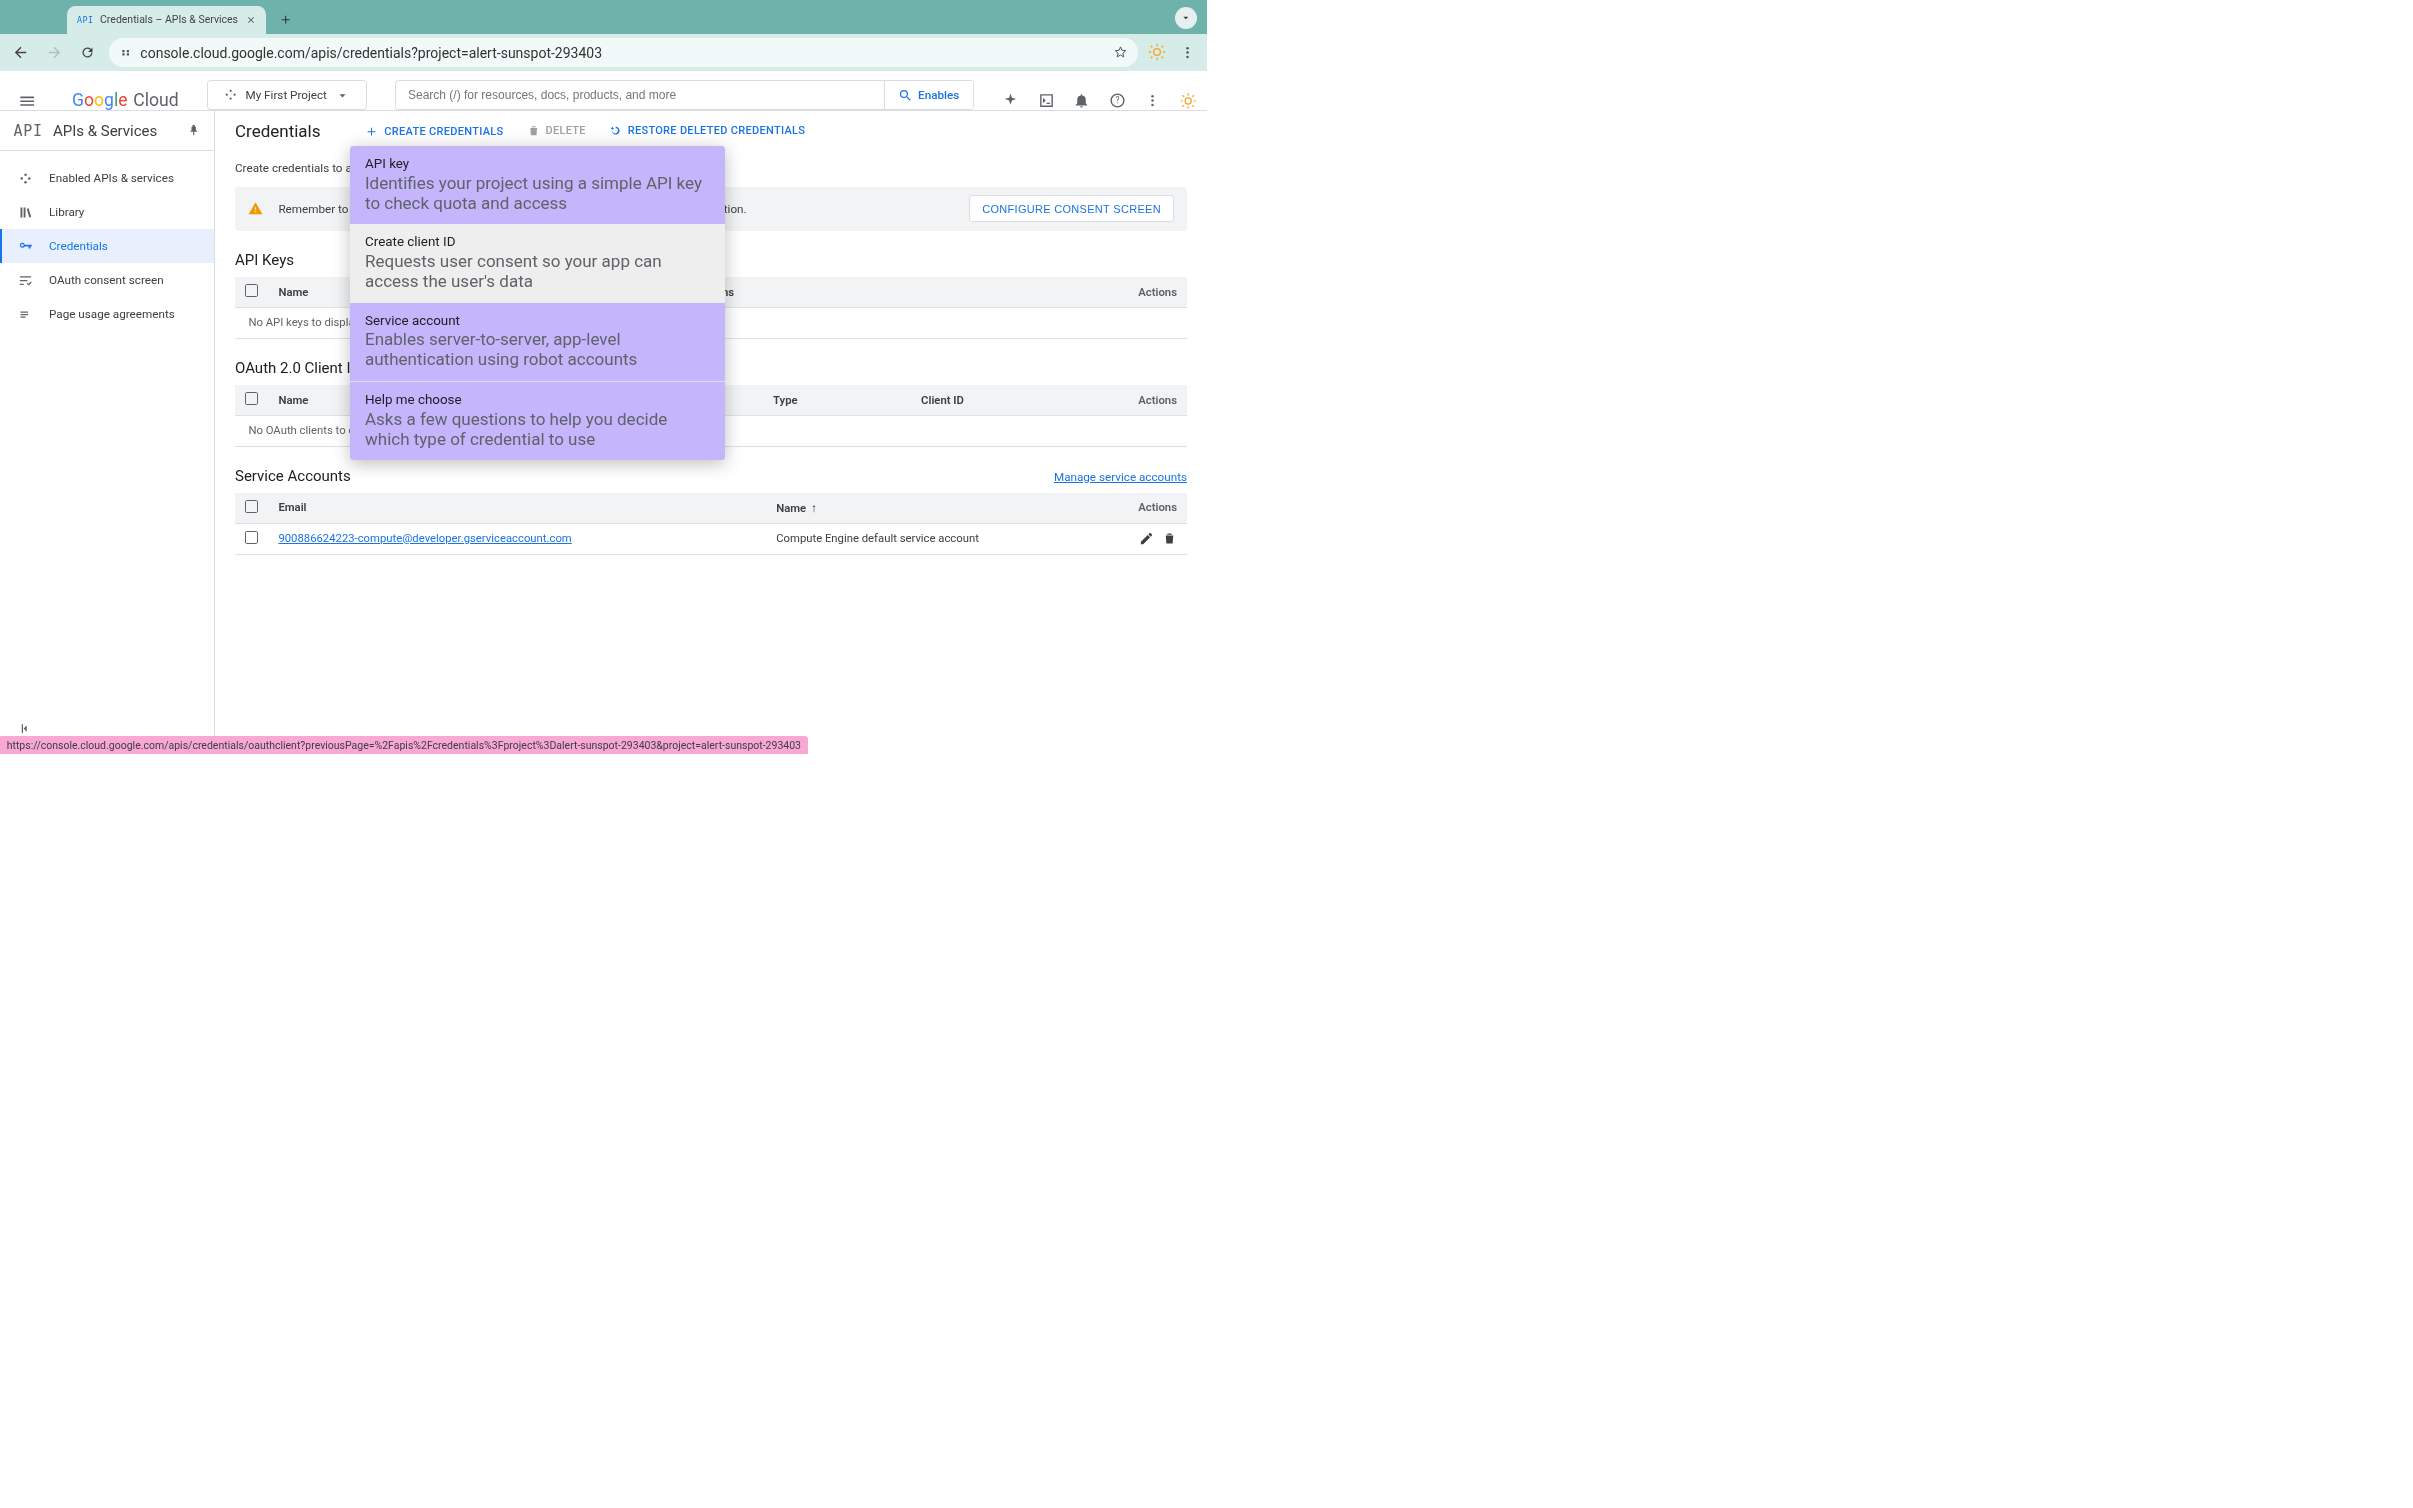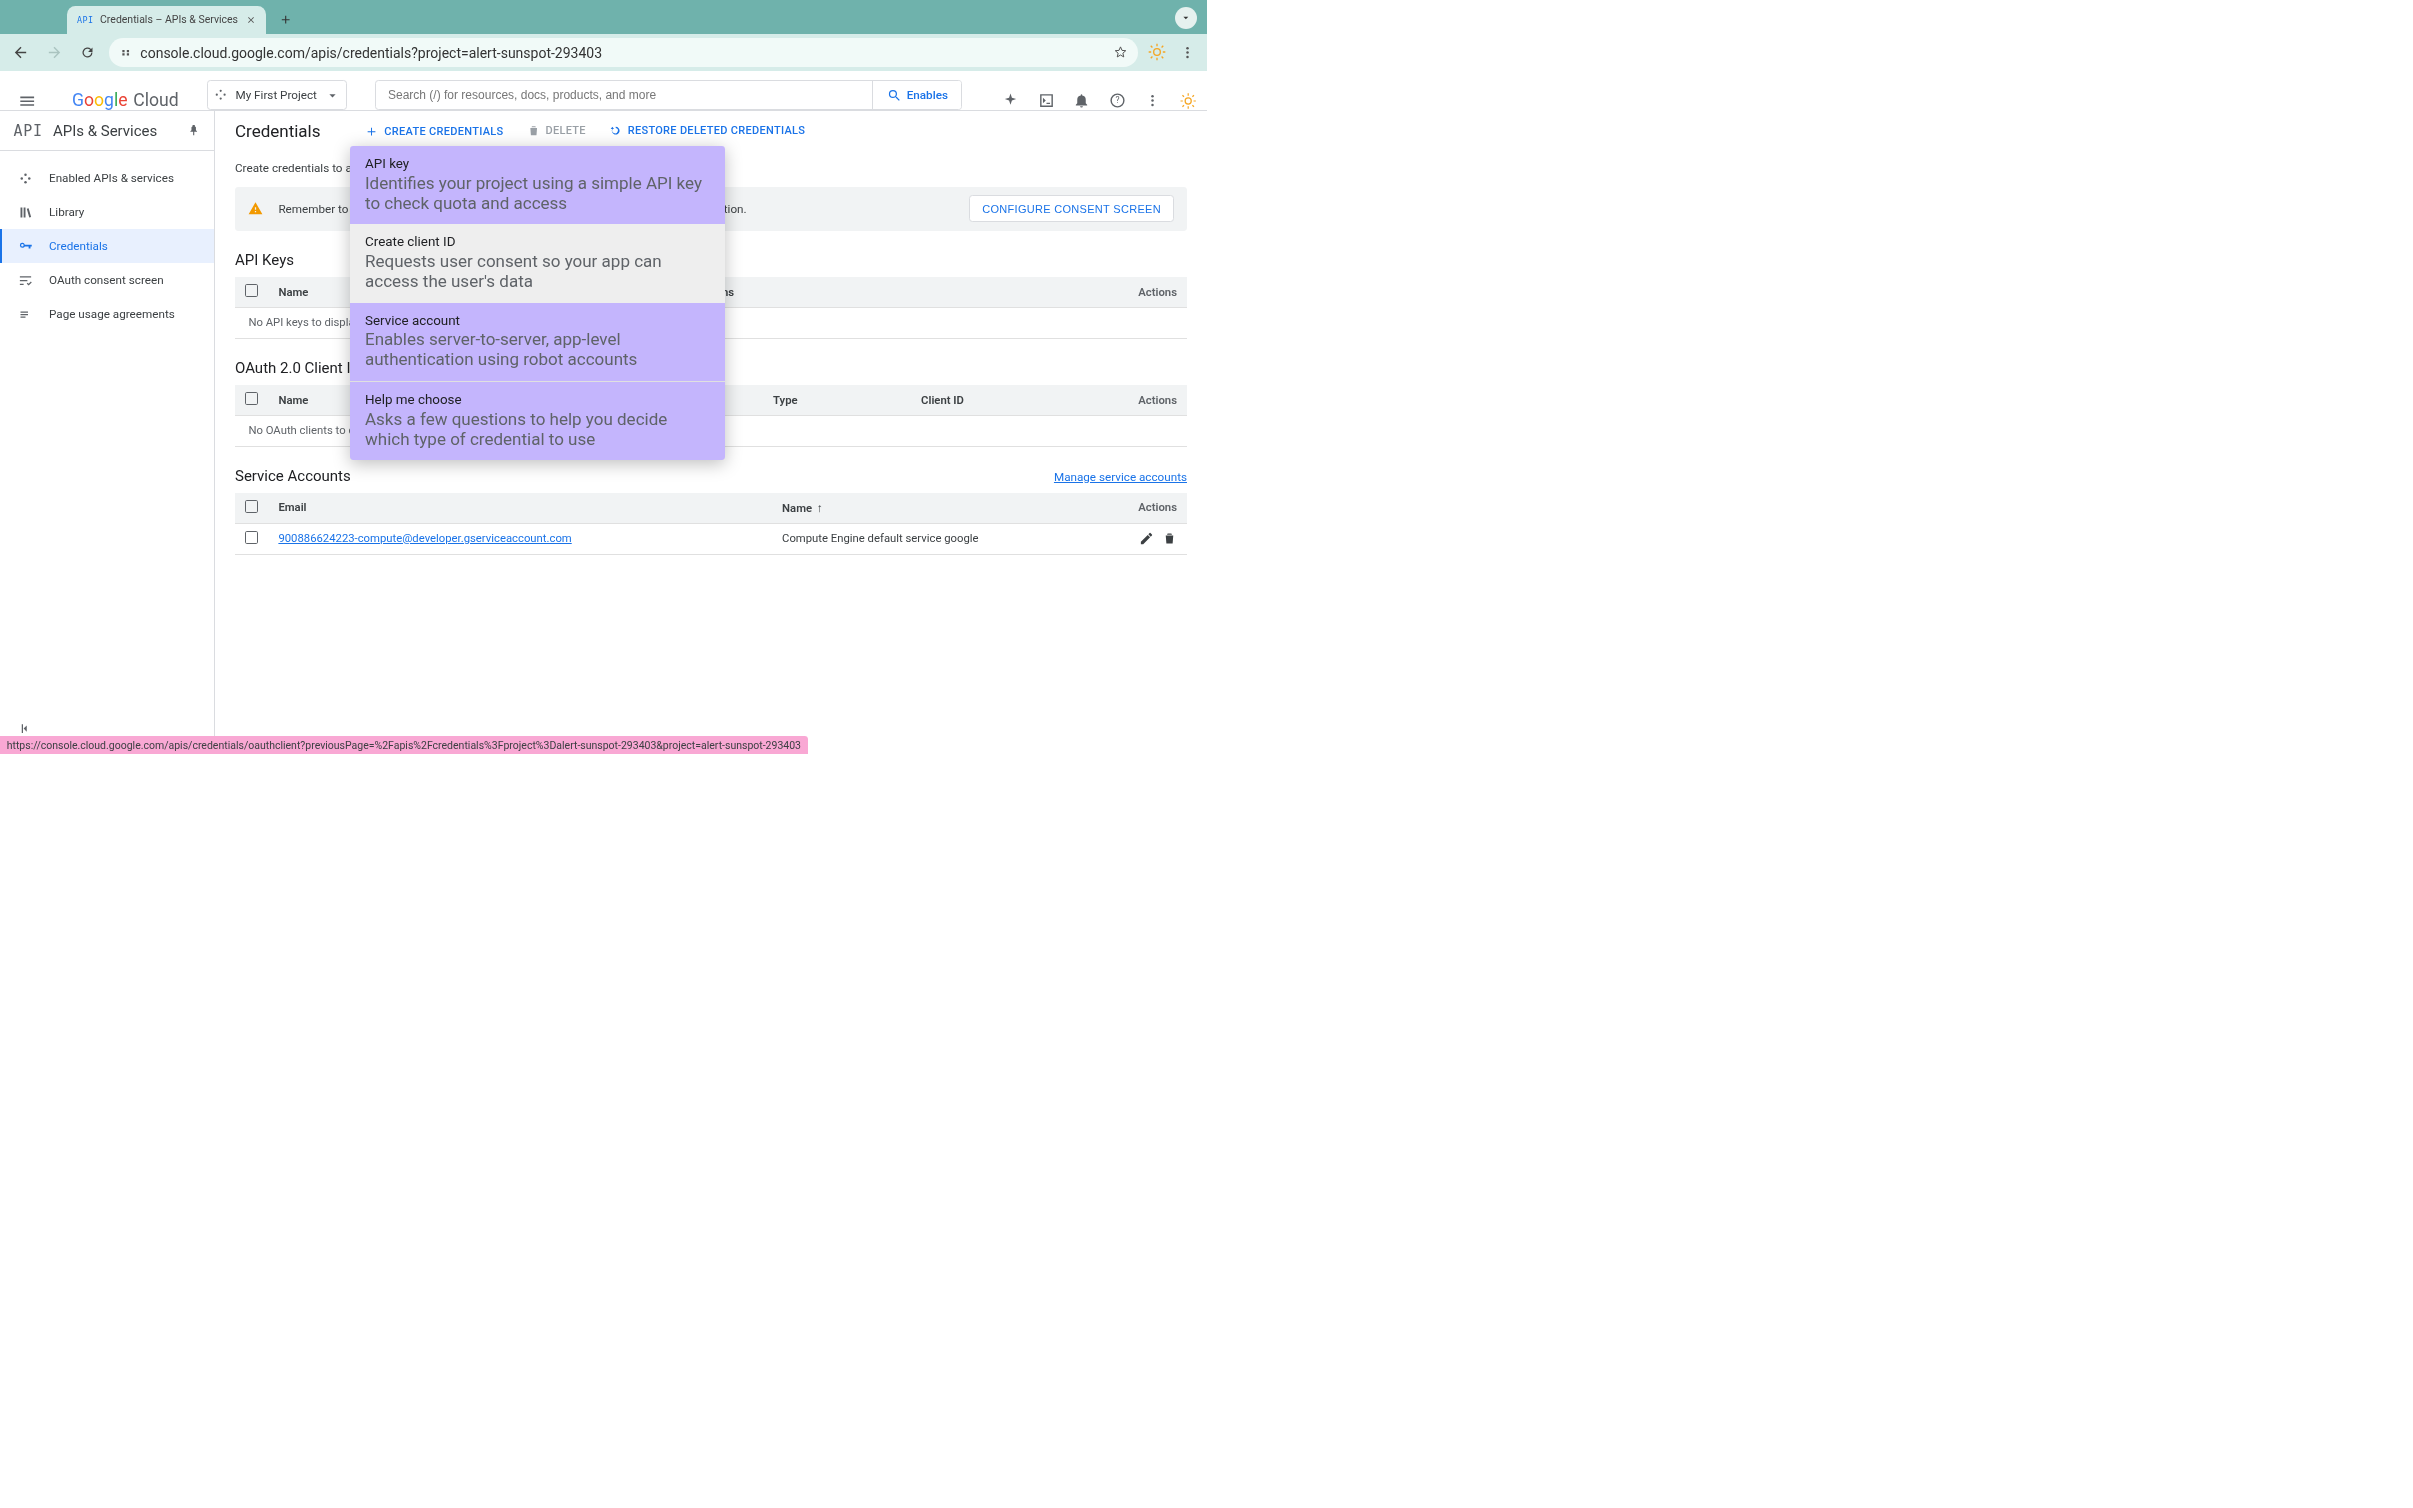--- a/index.html
+++ b/index.html
@@ -111,21 +111,21 @@
   .logo .g span:nth-child(4){color:#4285F4}
   .logo .g span:nth-child(5){color:#34A853}
   .logo .g span:nth-child(6){color:#EA4335}
   .logo .cloud { color:#5f6368; margin-left:4px; }
 
   .project-picker {
     border:0.8px solid var(--border);
     border-radius:3.4px;
     height:30px;
     display:flex; align-items:center;
-    padding:0 6px; gap:8.4px;
+    padding:0 16px; gap:8.4px;
     font-size:11.7px;
     color:var(--text);
   }
   .proj-icon {
     width:13.4px;height:13.4px; position:relative;
   }
   .proj-icon svg { width:13.4px; height:13.4px; }
 
   .search-wrap {
     flex:1;
@@ -584,21 +584,21 @@
         <th class="chk"><span class="checkbox"></span></th>
         <th>Email</th>
         <th><span>Name</span><span class="sort-arrow">↑</span></th>
         <th class="actions-col">Actions</th>
       </tr>
         </thead>
       <tbody>
         <tr>
           <td class="chk"><span class="checkbox"></span></td>
           <td><a class="link">900886624223-compute@developer.gserviceaccount.com</a></td>
-          <td>Compute Engine default service google</td>
+          <td>Compute Engine default service account</td>
           <td class="actions-col">
             <div class="row-actions">
               <span>
                   <svg viewBox="0 0 24 24" width="15" height="15">
                     <path fill="#3c4043" d="M3 17.25V21h3.75l11-11-3.75-3.75zM20.71 7.04a1 1 0 0 0 0-1.41l-2.34-2.34a1 1 0 0 0-1.41 0L15 5.25 18.75 9z"></path>
                   </svg>
                 </span>
               <span>
                   <svg viewBox="0 0 24 24" width="15" height="15">
                     <path fill="#3c4043" d="M6 7h12l-1 13H7zM9 4h6l1 2H8z"></path>

